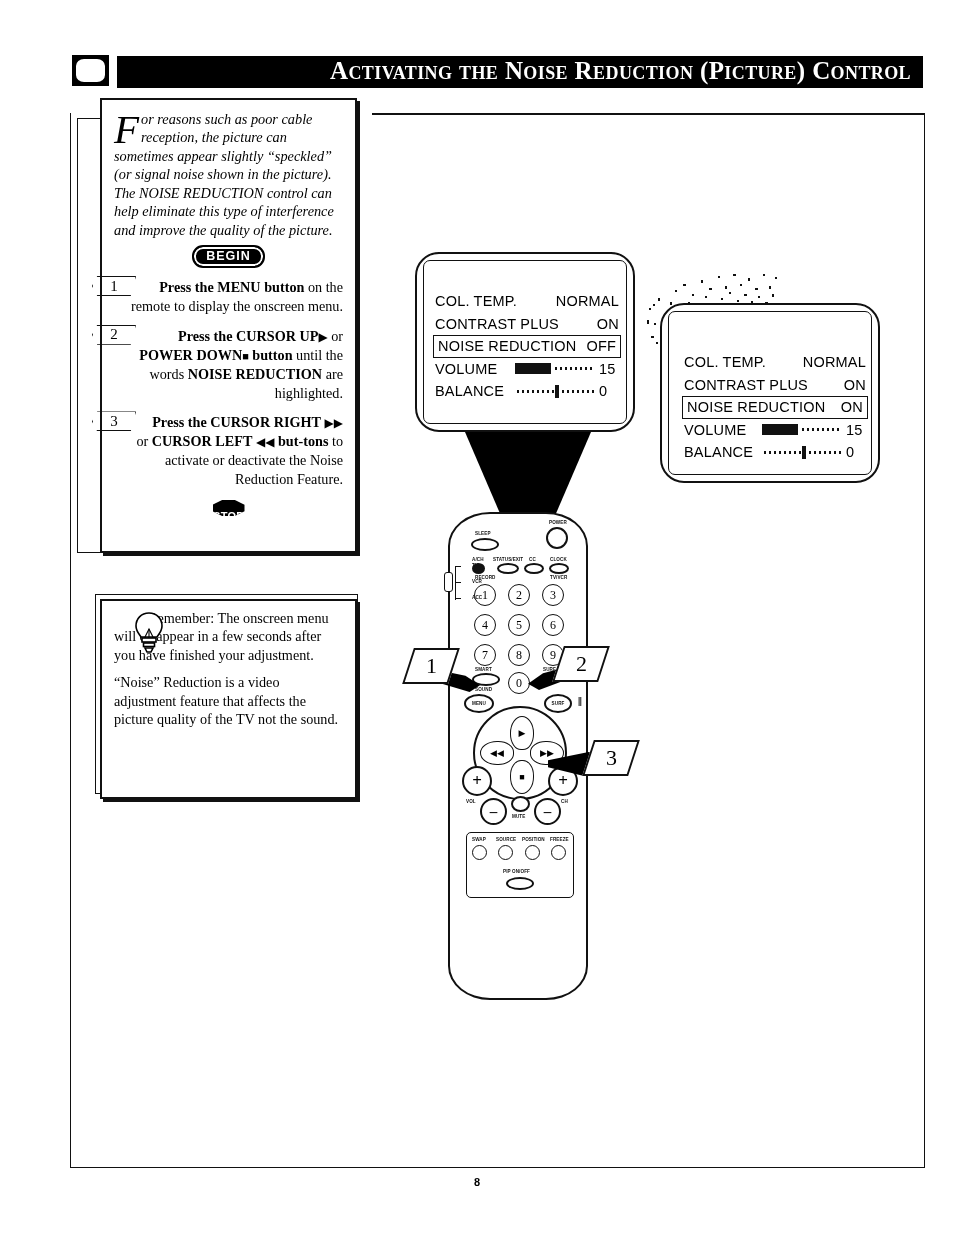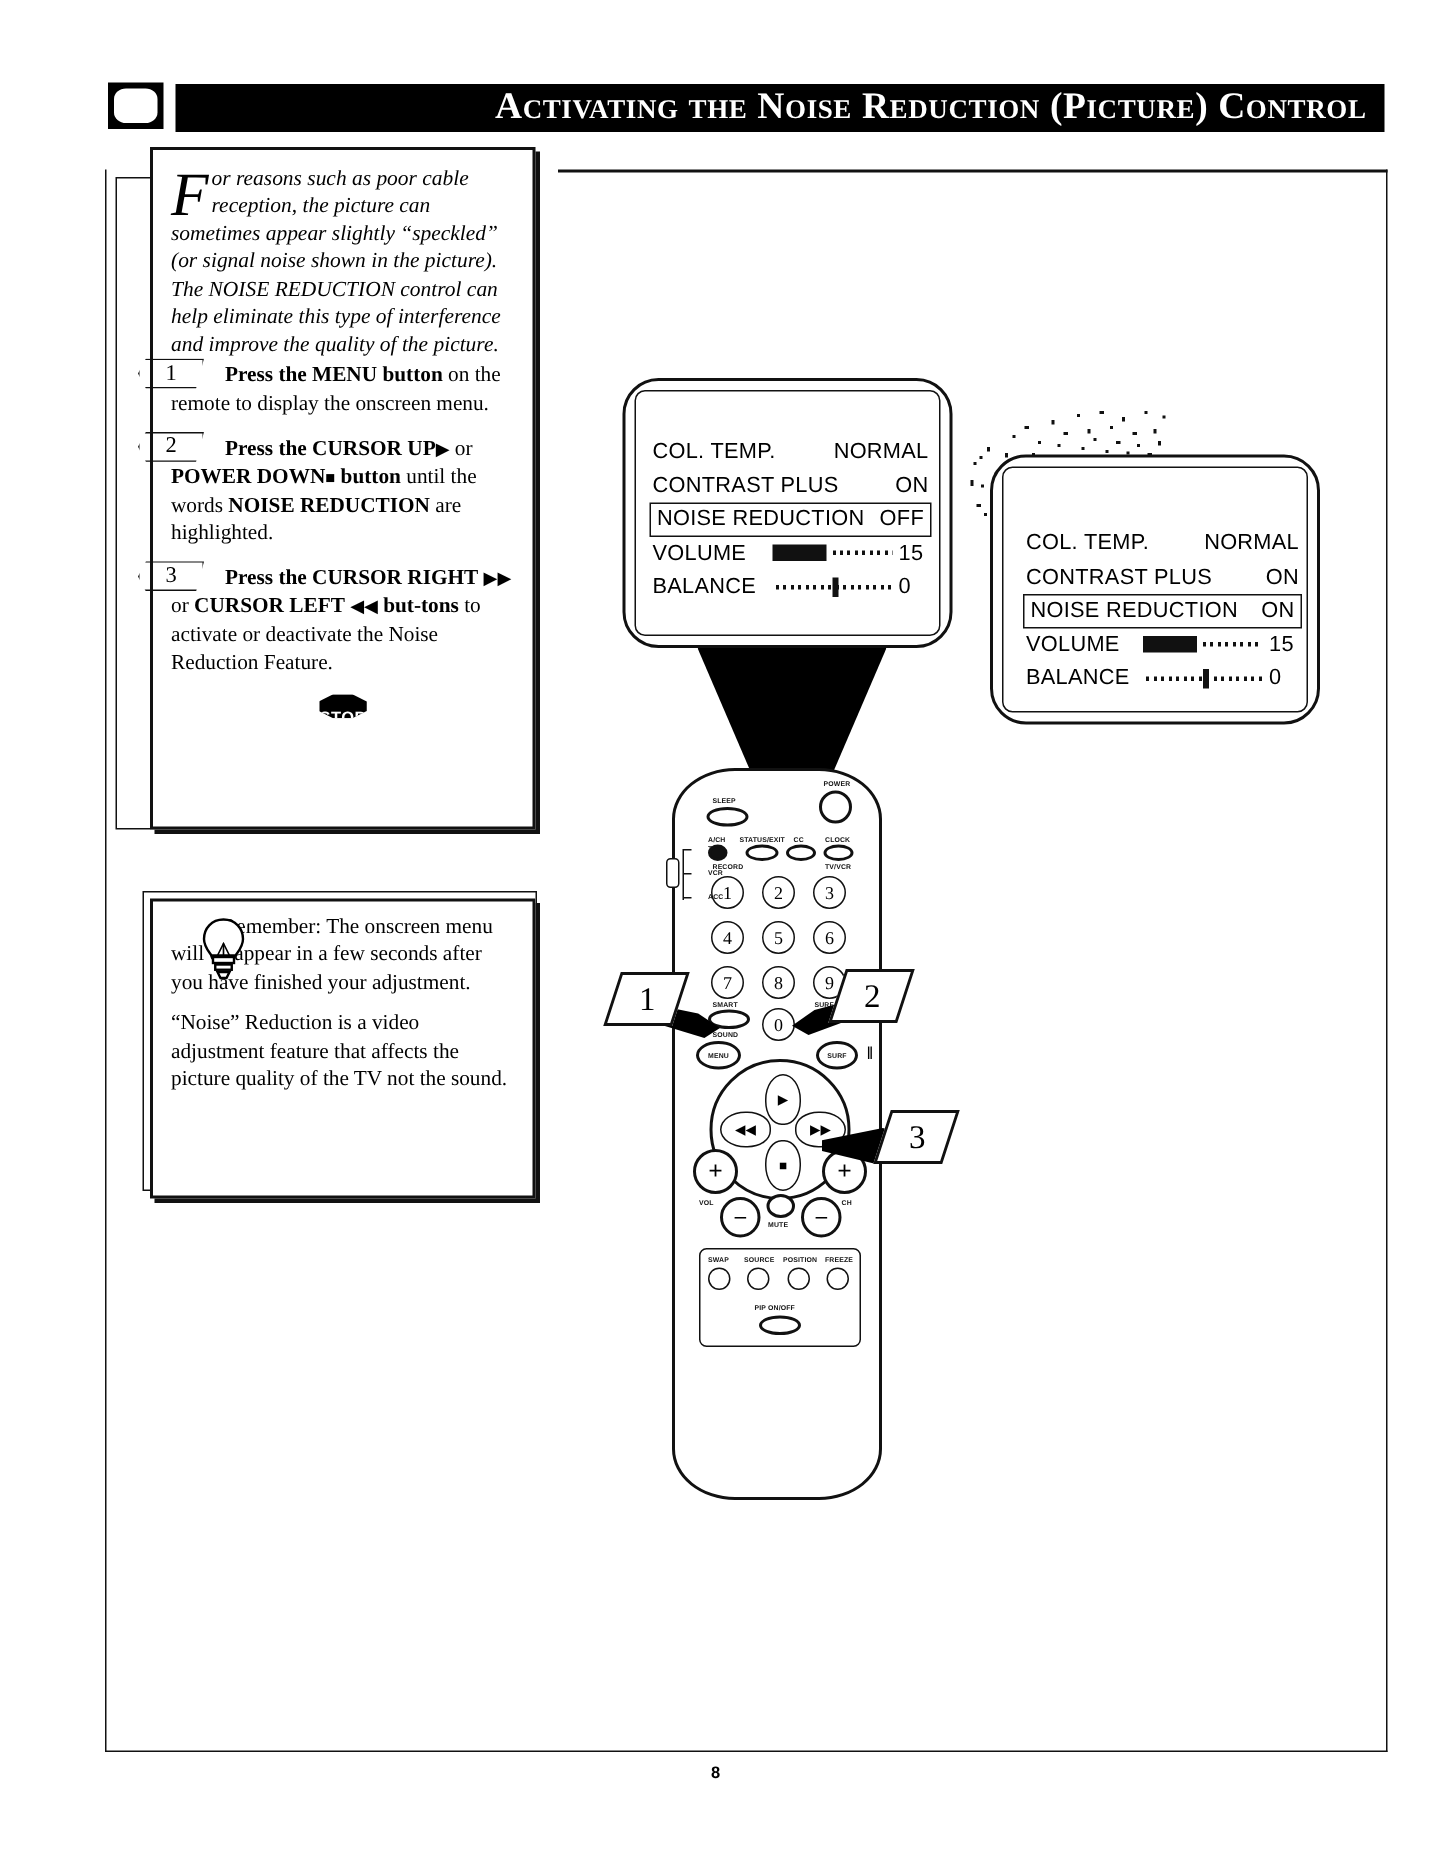--- a/index.html
+++ b/index.html
@@ -143,20 +143,21 @@
     transform: skewX(0deg);
     clip-path: polygon(0 50%, 12% 0, 100% 0, 88% 100%, 12% 100%);
     box-sizing: border-box;
   }
   .step-marker span { position: relative; z-index: 2; font-weight: normal; }
   .step-text {
     font-size: 14.2px;
     line-height: 1.33;
     margin-left: 0;
     text-indent: 36px;
+    text-align: right;
   }
   .step-text b { font-weight: bold; }
   .glyph-right { font-size: 12px; }
   .glyph-sq { font-size: 11px; }
 
   
   #smarthelp-shadow-panel {
     position: absolute;
     left: 95px; top: 594px;
     width: 263px; height: 200px;
@@ -440,20 +441,23 @@
 </div>
 
 <div id="steps-panel"></div>
 
 <div id="steps-card">
 
   <p class="intro">
     <span class="dropcap">F</span><span>or reasons such as poor cable reception, the picture can sometimes appear slightly “speckled” (or signal noise shown in the picture). The NOISE REDUCTION control can help eliminate this type of interference and improve the quality of the picture.</span>
   </p>
 
+  <div class="badge-row">
+    <span class="begin-badge">BEGIN</span>
+  </div>
 
   <div class="step">
     <div class="step-marker">
       <span>1</span>
     </div>
     <div class="step-text">
       <b>Press the MENU button</b><span> on the remote to display the onscreen menu.</span>
     </div>
   </div>
 

